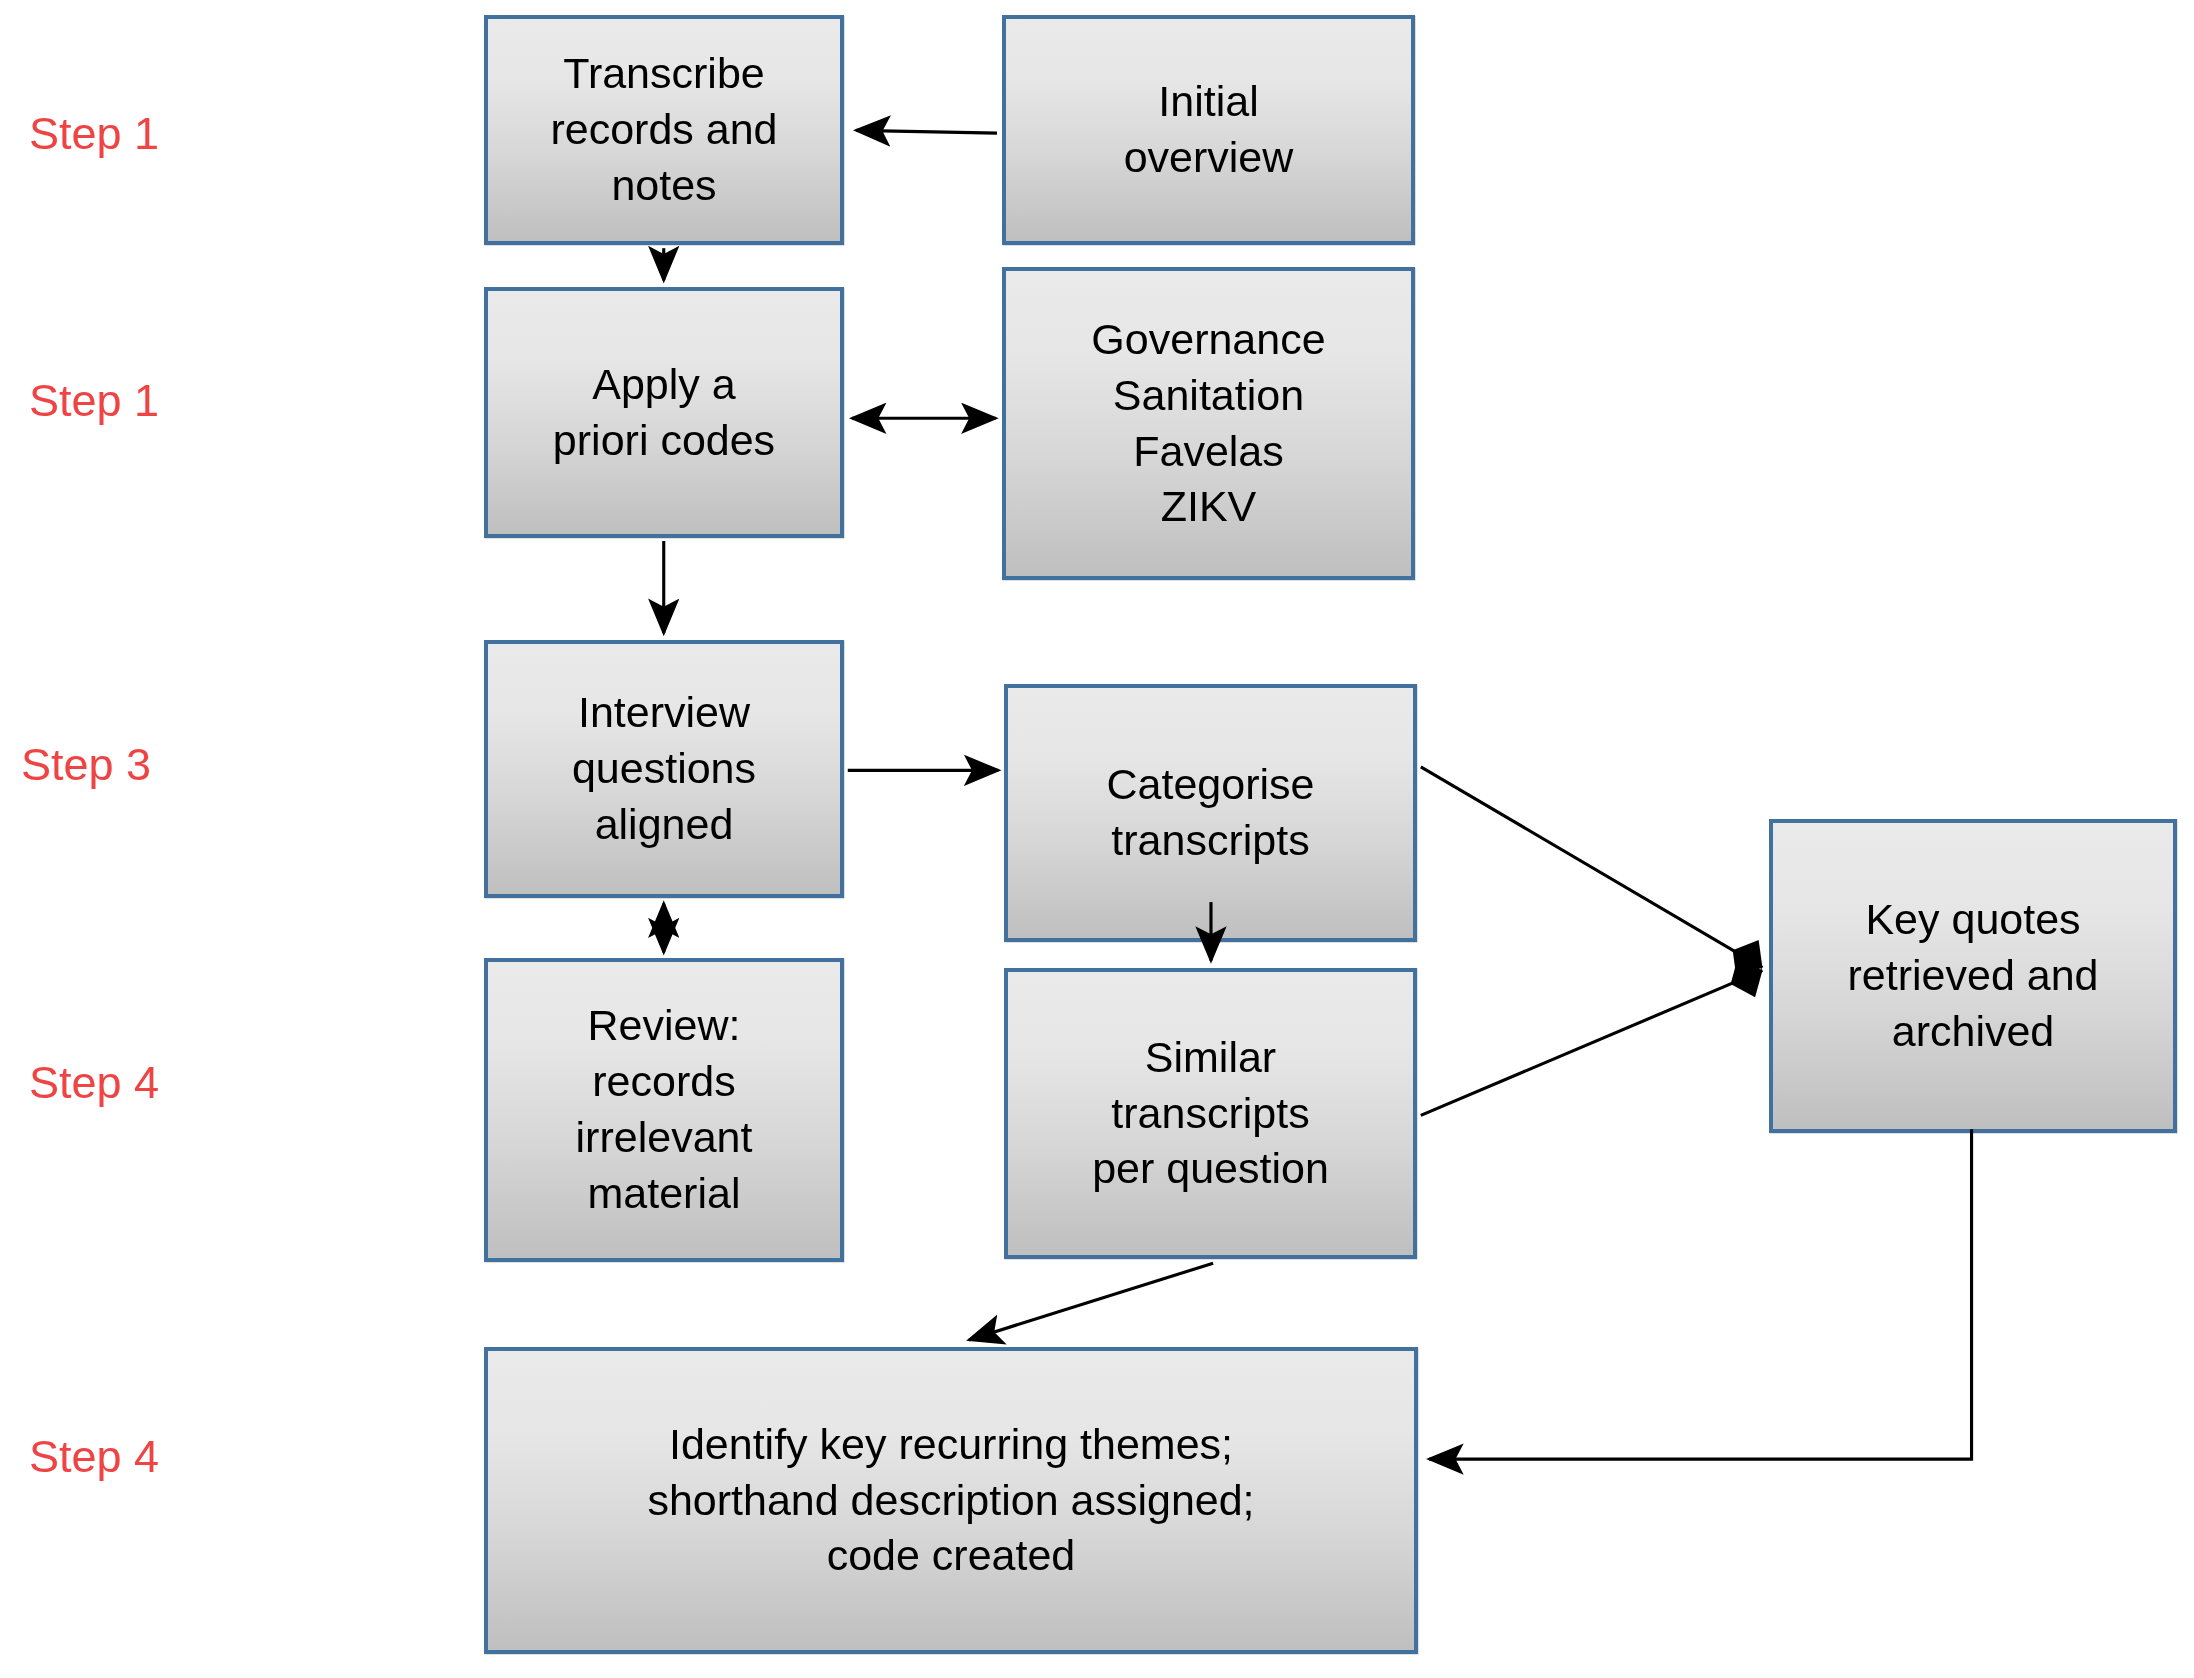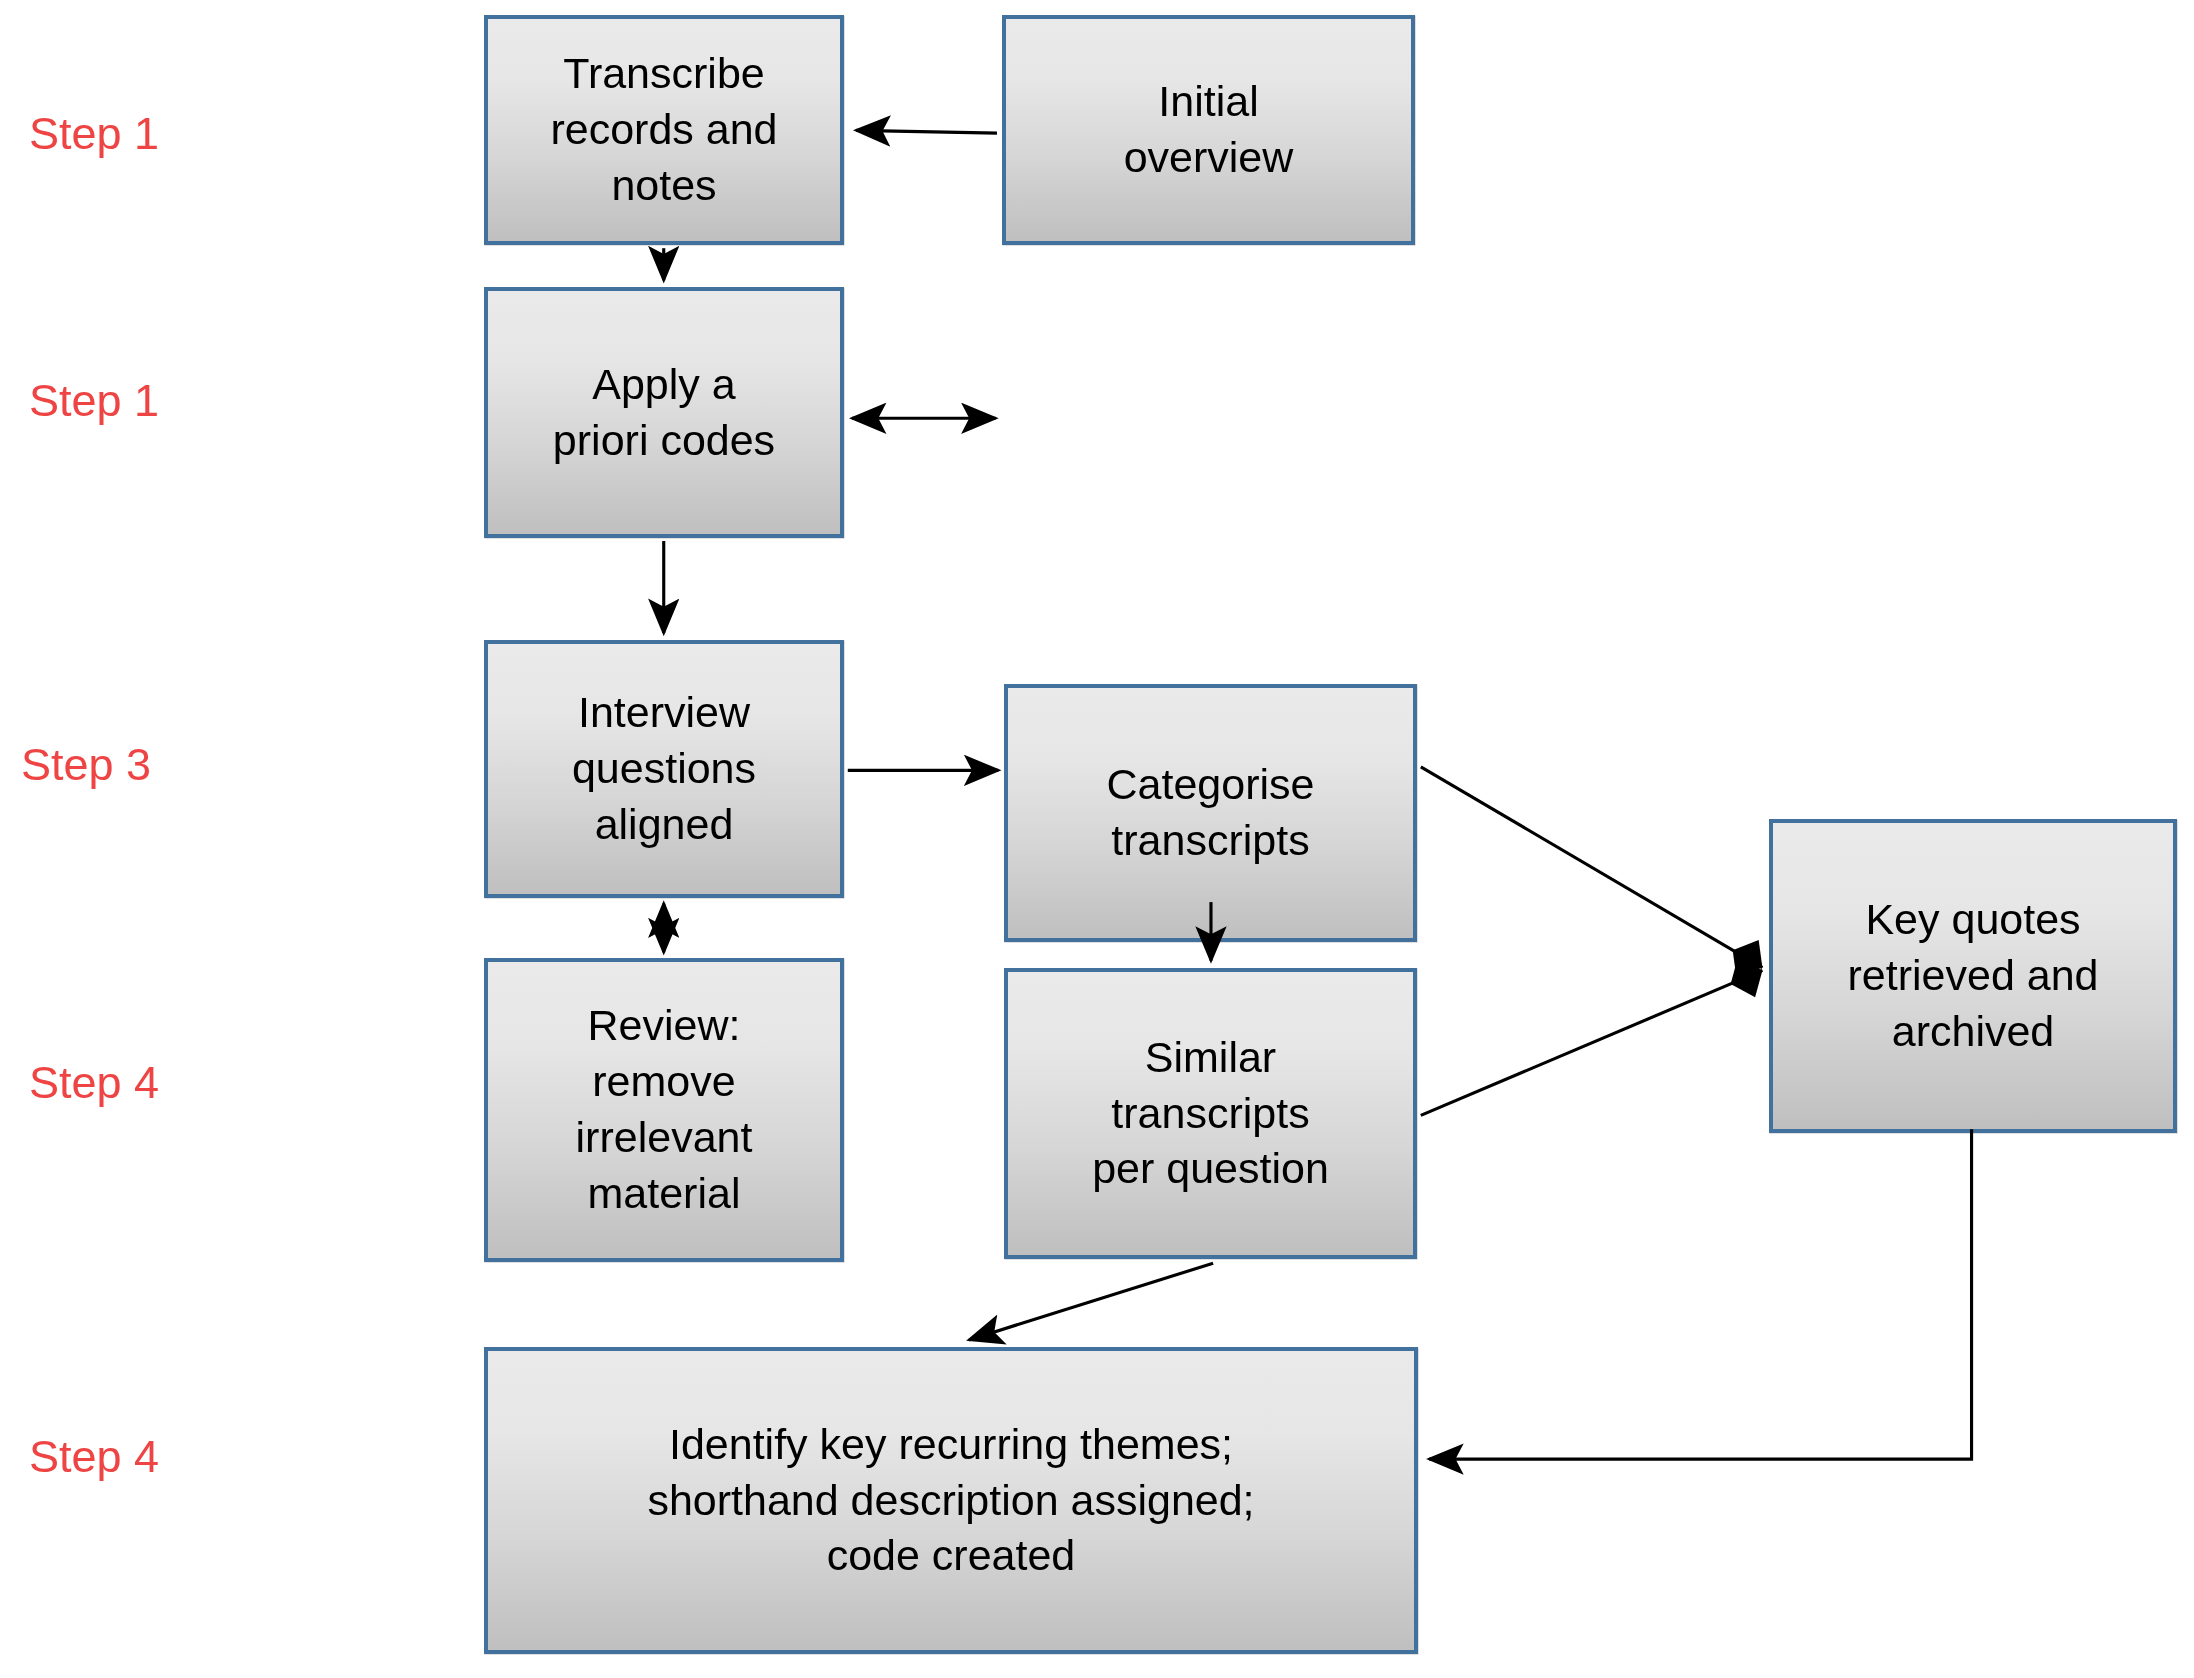--- a/index.html
+++ b/index.html
@@ -81,35 +81,41 @@
   <div class="node" style="left:1002px; top:15.3px; width:413px; height:230px;">
     <span class="node-text">Initial
 overview</span>
   </div>
 
   <div class="node" style="left:484px; top:287px; width:360px; height:251px;">
     <span class="node-text">Apply a
 priori codes</span>
   </div>
 
+  <div class="node" style="left:1002px; top:267px; width:413px; height:313px;">
+    <span class="node-text">Governance
+Sanitation
+Favelas
+ZIKV</span>
+  </div>
 
   <div class="node" style="left:484px; top:640px; width:360px; height:258px;">
     <span class="node-text">Interview
 questions
 aligned</span>
   </div>
 
   <div class="node" style="left:1004px; top:640px; width:413px; height:258px;margin-top:44px;">
     <span class="node-text">Categorise
 transcripts</span>
   </div>
 
   <div class="node" style="left:484px; top:958px; width:360px; height:304px;">
     <span class="node-text">Review:
-remove
+records
 irrelevant
 material</span>
   </div>
 
   <div class="node" style="left:1004px; top:968px; width:413px; height:291px;">
     <span class="node-text">Similar
 transcripts
 per question</span>
   </div>
 

